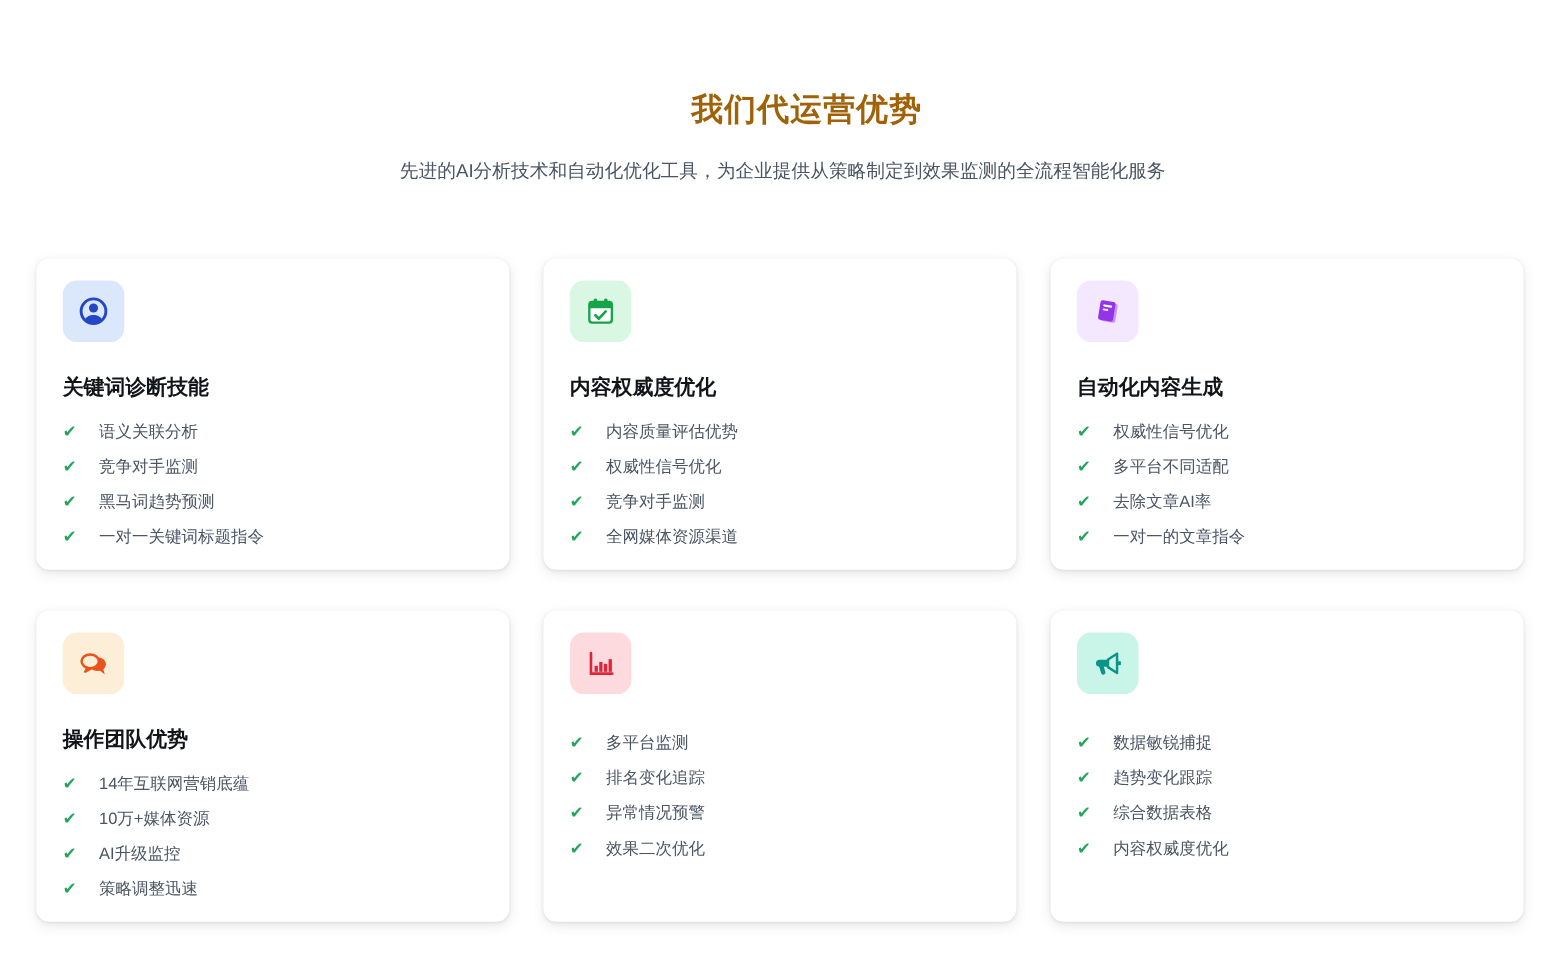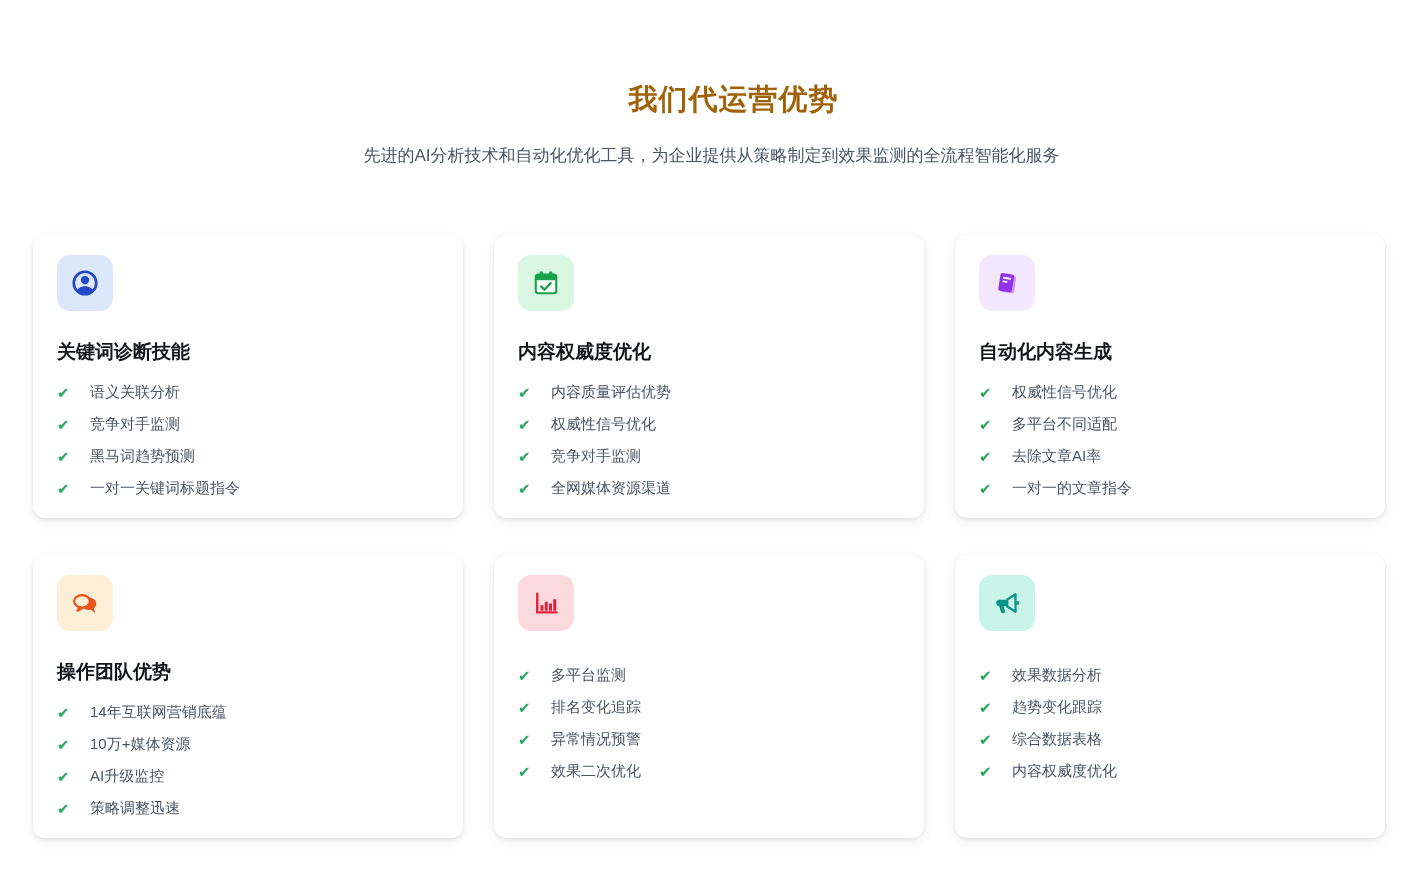--- a/index.html
+++ b/index.html
@@ -243,21 +243,21 @@
       <div class="icon-tile" style="color: rgb(13, 148, 136); background-color: rgb(201, 245, 233); --bg: #c9f5e9;">
         <svg width="30" height="30" viewBox="0 0 24 24">
           <path d="M12.2 9.2 L18.8 5 V19 L12.2 14.8 Z" fill="none" stroke="currentColor" stroke-width="1.8" stroke-linejoin="round"></path>
           <path d="M5.6 9.4 L12.4 9.4 L12.4 14.6 L9.2 14.6 L10.3 18.1 A1.6 1.6 0 0 1 7.2 19.1 L5.8 14.5 A2.7 2.7 0 0 1 3.4 12 A2.7 2.7 0 0 1 5.6 9.4 Z" fill="currentColor"></path>
           <rect x="19.4" y="10.6" width="2.2" height="2.8" rx="0.6" fill="currentColor"></rect>
         </svg>
       </div>
       <ul class="feature-list">
         <li class="feature-item">
             <span class="check" style="color: rgb(33, 166, 92);">✔</span>
-            <span class="item-text">效果数据分析</span>
+            <span class="item-text">数据敏锐捕捉</span>
           </li>
         <li class="feature-item">
             <span class="check" style="color: rgb(33, 166, 92);">✔</span>
             <span class="item-text">趋势变化跟踪</span>
           </li>
         <li class="feature-item">
             <span class="check" style="color: rgb(33, 166, 92);">✔</span>
             <span class="item-text">综合数据表格</span>
           </li>
         <li class="feature-item">

